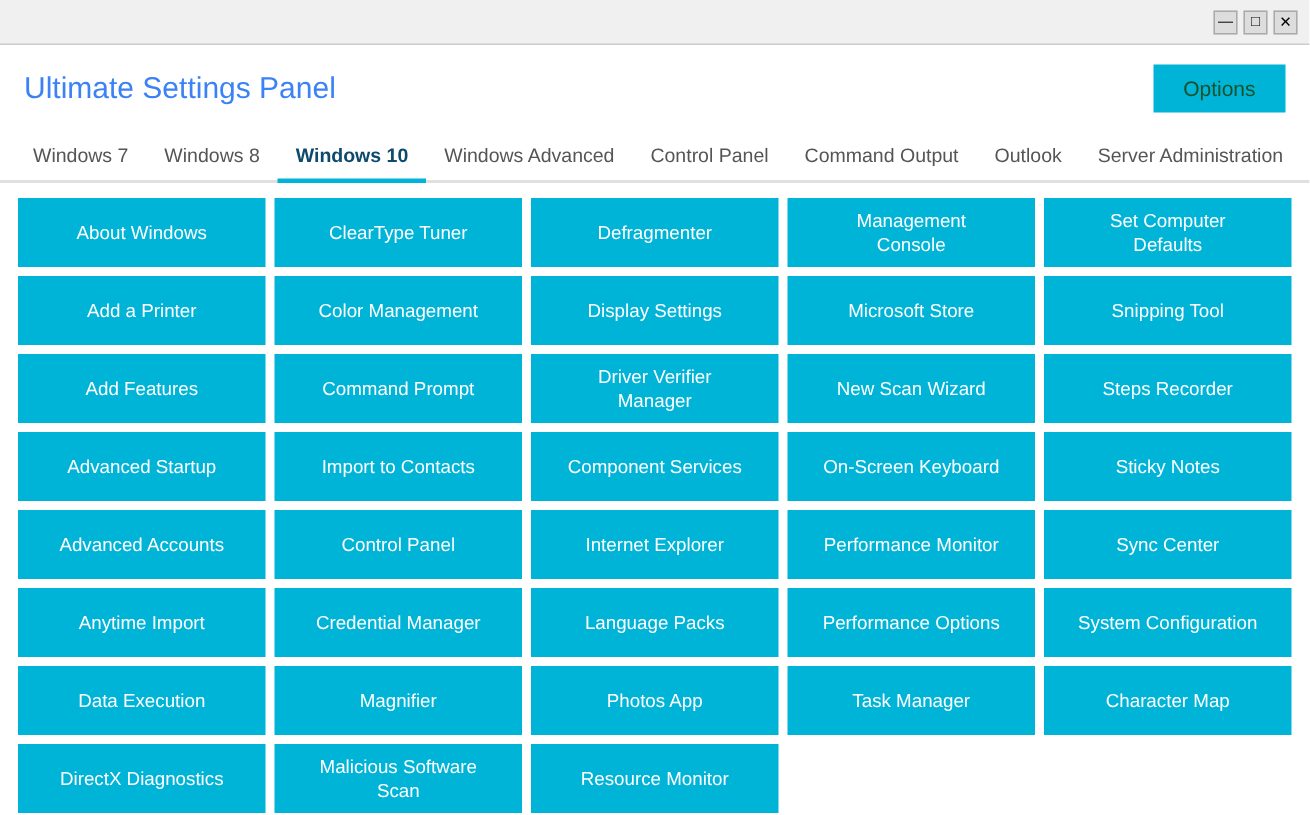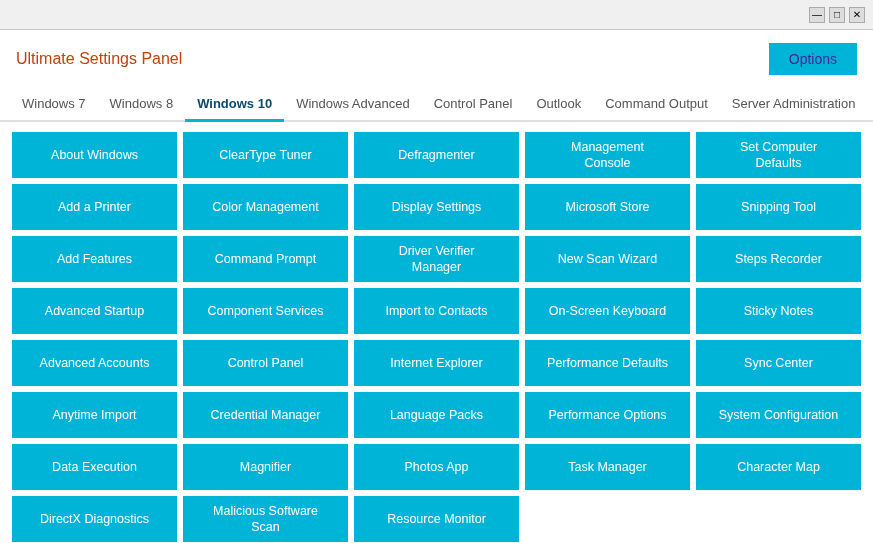--- a/index.html
+++ b/index.html
@@ -12,23 +12,23 @@
     .title-bar-controls { display: flex; gap: 4px; }
     .title-bar-btn {
       width: 16px; height: 16px; border: 1px solid #aaa; background: #ddd;
       display: flex; align-items: center; justify-content: center; font-size: 10px; cursor: pointer;
     }
 
     .header {
       display: flex; align-items: center; justify-content: space-between;
       padding: 8px 16px; background: #fff; height: 58px;
     }
-    .header-title { font-size: 16px; font-weight: 300; color: #c2410c; }
+    .header-title { font-size: 20px; font-weight: 300; color: #3b82f6; }
     .options-btn {
-      background: #00b4d8; color: #4c1d95; border: none; padding: 8px 20px;
+      background: #00b4d8; color: #14532d; border: none; padding: 8px 20px;
       font-size: 14px; cursor: pointer; font-weight: 500;
     }
 
     .tabs {
       display: flex; border-bottom: 2px solid #e0e0e0;
       padding: 0 10px; background: #fff; align-items: flex-end;
     }
     .tab {
       padding: 8px 12px; font-size: 13px; color: #555; cursor: pointer;
       border-bottom: 3px solid transparent; margin-bottom: -2px; white-space: nowrap;
@@ -64,22 +64,22 @@
   <span class="header-title">Ultimate Settings Panel</span>
   <button class="options-btn">Options</button>
 </div>
 
 <div class="tabs" id="tabs-container">
     <div class="tab">Windows 7</div>
     <div class="tab">Windows 8</div>
     <div class="tab active">Windows 10</div>
     <div class="tab">Windows Advanced</div>
     <div class="tab">Control Panel</div>
+    <div class="tab">Command Output</div>
     <div class="tab">Outlook</div>
-    <div class="tab">Command Output</div>
     <div class="tab">Server Administration</div>
     <div class="tab">Powershell</div>
   </div>
 
 <div class="content">
   <div class="grid" id="tiles-grid">
       <div class="tile">About Windows</div>
       <div class="tile">ClearType Tuner</div>
       <div class="tile">Defragmenter</div>
       <div class="tile">Management Console</div>
@@ -88,28 +88,28 @@
       <div class="tile">Color Management</div>
       <div class="tile">Display Settings</div>
       <div class="tile">Microsoft Store</div>
       <div class="tile">Snipping Tool</div>
       <div class="tile">Add Features</div>
       <div class="tile">Command Prompt</div>
       <div class="tile">Driver Verifier Manager</div>
       <div class="tile">New Scan Wizard</div>
       <div class="tile">Steps Recorder</div>
       <div class="tile">Advanced Startup</div>
+      <div class="tile">Import to Contacts</div>
       <div class="tile">Component Services</div>
-      <div class="tile">Import to Contacts</div>
       <div class="tile">On-Screen Keyboard</div>
       <div class="tile">Sticky Notes</div>
       <div class="tile">Advanced Accounts</div>
       <div class="tile">Control Panel</div>
       <div class="tile">Internet Explorer</div>
-      <div class="tile">Performance Defaults</div>
+      <div class="tile">Performance Monitor</div>
       <div class="tile">Sync Center</div>
       <div class="tile">Anytime Import</div>
       <div class="tile">Credential Manager</div>
       <div class="tile">Language Packs</div>
       <div class="tile">Performance Options</div>
       <div class="tile">System Configuration</div>
       <div class="tile">Data Execution</div>
       <div class="tile">Magnifier</div>
       <div class="tile">Photos App</div>
       <div class="tile">Task Manager</div>

